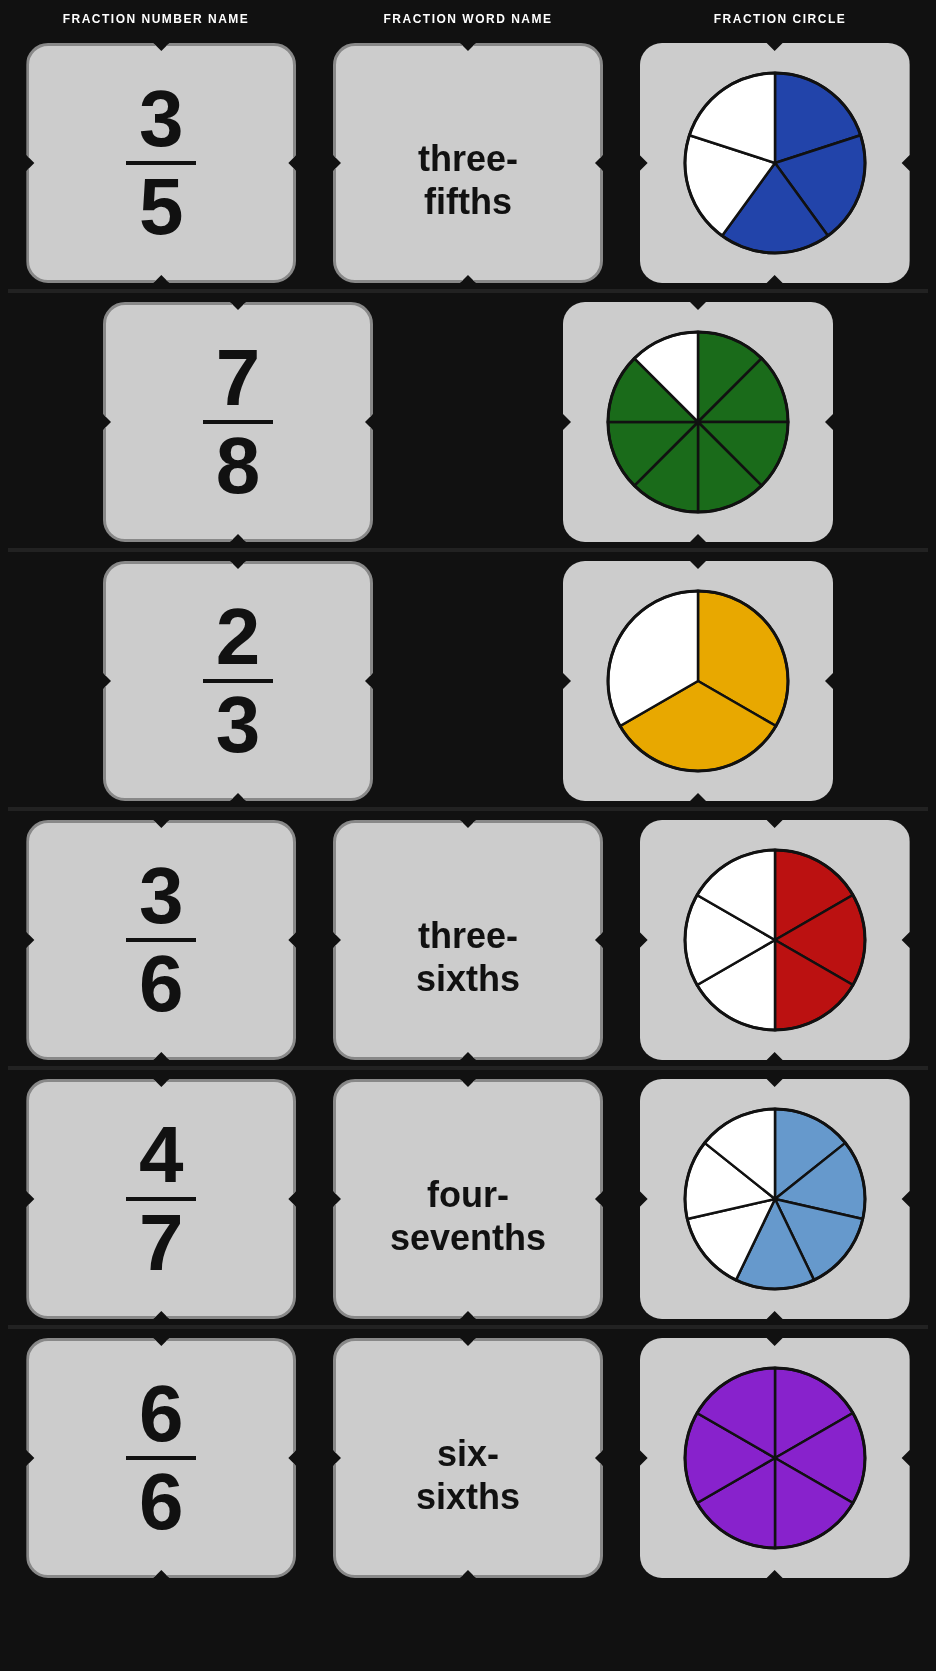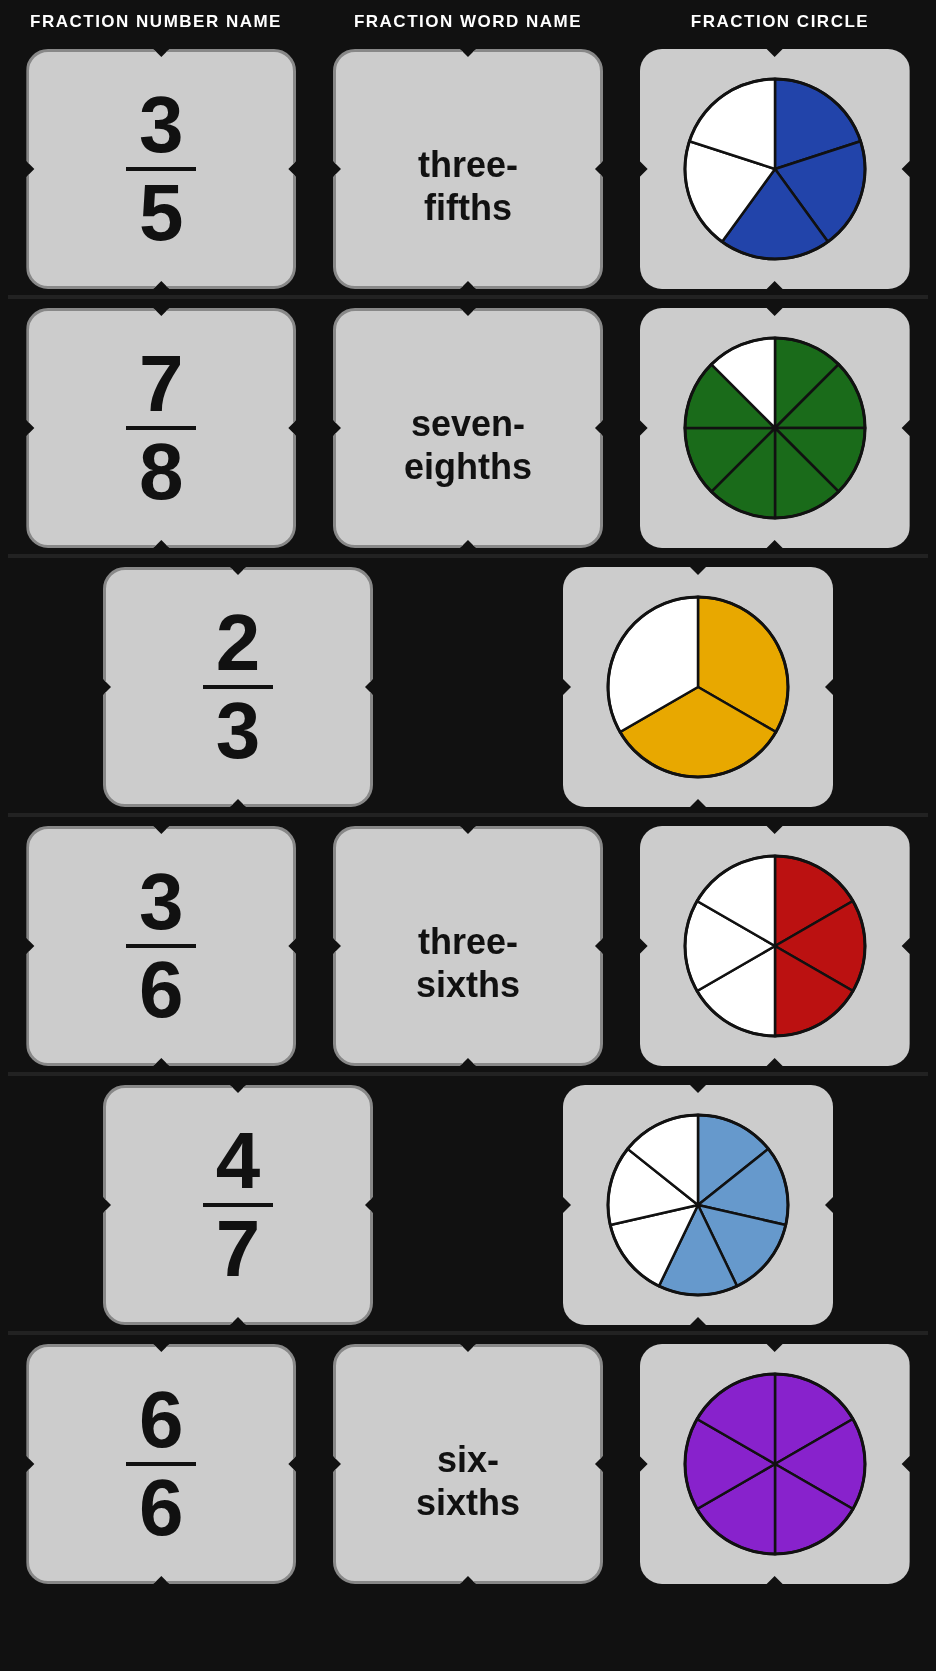--- a/index.html
+++ b/index.html
@@ -17,21 +17,21 @@
 
     .header-row {
       display: flex;
       width: 100%;
       padding: 12px 0 8px 0;
       justify-content: space-around;
     }
 
     .header-cell {
       color: white;
-      font-size: 17px;
+      font-size: 12px;
       font-weight: 900;
       letter-spacing: 1.5px;
       text-align: center;
       text-transform: uppercase;
       width: 280px;
     }
 
     .grid-body {
       display: flex;
       flex-direction: column;
@@ -169,25 +169,20 @@
     </div>
     <div class="row-sep"></div>
     <div class="grid-row">
       <div class="card">
     <div class="fraction-text">
       <span class="fraction-numerator">7</span>
       <div class="fraction-line"></div>
       <span class="fraction-denominator">8</span>
     </div>
   </div>
-      <div class="card">
-    <div class="word-text">
-      seven-<br>eighths
-    </div>
-  </div>
       <div class="circle-card">
         <svg class="fraction-circle" viewBox="0 0 200 200" xmlns="http://www.w3.org/2000/svg">
           <path d="M 100 100 L 100 10 A 90 90 0 0 1 163.63961030678928 36.36038969321073 Z" fill="#1a6b1a" stroke="#111" stroke-width="2.5"></path>
           <path d="M 100 100 L 163.63961030678928 36.36038969321073 A 90 90 0 0 1 190 100 Z" fill="#1a6b1a" stroke="#111" stroke-width="2.5"></path>
           <path d="M 100 100 L 190 100 A 90 90 0 0 1 163.63961030678928 163.63961030678928 Z" fill="#1a6b1a" stroke="#111" stroke-width="2.5"></path>
           <path d="M 100 100 L 163.63961030678928 163.63961030678928 A 90 90 0 0 1 100 190 Z" fill="#1a6b1a" stroke="#111" stroke-width="2.5"></path>
           <path d="M 100 100 L 100 190 A 90 90 0 0 1 36.36038969321073 163.63961030678928 Z" fill="#1a6b1a" stroke="#111" stroke-width="2.5"></path>
           <path d="M 100 100 L 36.36038969321073 163.63961030678928 A 90 90 0 0 1 10 100.00000000000001 Z" fill="#1a6b1a" stroke="#111" stroke-width="2.5"></path>
           <path d="M 100 100 L 10 100.00000000000001 A 90 90 0 0 1 36.360389693210706 36.36038969321073 Z" fill="#1a6b1a" stroke="#111" stroke-width="2.5"></path>
           <path d="M 100 100 L 36.360389693210706 36.36038969321073 A 90 90 0 0 1 99.99999999999999 10 Z" fill="white" stroke="#111" stroke-width="2.5"></path>
@@ -241,20 +236,25 @@
     </div>
     <div class="row-sep"></div>
     <div class="grid-row">
       <div class="card">
     <div class="fraction-text">
       <span class="fraction-numerator">4</span>
       <div class="fraction-line"></div>
       <span class="fraction-denominator">7</span>
     </div>
   </div>
+      <div class="card">
+    <div class="word-text">
+      four-<br>sevenths
+    </div>
+  </div>
       <div class="circle-card">
         <svg class="fraction-circle" viewBox="0 0 200 200" xmlns="http://www.w3.org/2000/svg">
           <path d="M 100 100 L 100 10 A 90 90 0 0 1 170.36483342212267 43.885917832713986 Z" fill="#6699cc" stroke="#111" stroke-width="2.5"></path>
           <path d="M 100 100 L 170.36483342212267 43.885917832713986 A 90 90 0 0 1 187.74351209636413 120.0268840560683 Z" fill="#6699cc" stroke="#111" stroke-width="2.5"></path>
           <path d="M 100 100 L 187.74351209636413 120.0268840560683 A 90 90 0 0 1 139.04953652058026 181.08719811121773 Z" fill="#6699cc" stroke="#111" stroke-width="2.5"></path>
           <path d="M 100 100 L 139.04953652058026 181.08719811121773 A 90 90 0 0 1 60.95046347941974 181.0871981112177 Z" fill="#6699cc" stroke="#111" stroke-width="2.5"></path>
           <path d="M 100 100 L 60.95046347941974 181.0871981112177 A 90 90 0 0 1 12.256487903635872 120.0268840560683 Z" fill="white" stroke="#111" stroke-width="2.5"></path>
           <path d="M 100 100 L 12.256487903635872 120.0268840560683 A 90 90 0 0 1 29.635166577877314 43.885917832714 Z" fill="white" stroke="#111" stroke-width="2.5"></path>
           <path d="M 100 100 L 29.635166577877314 43.885917832714 A 90 90 0 0 1 99.99999999999999 10 Z" fill="white" stroke="#111" stroke-width="2.5"></path>
           <circle cx="100" cy="100" r="90" fill="none" stroke="#111" stroke-width="3"></circle>

